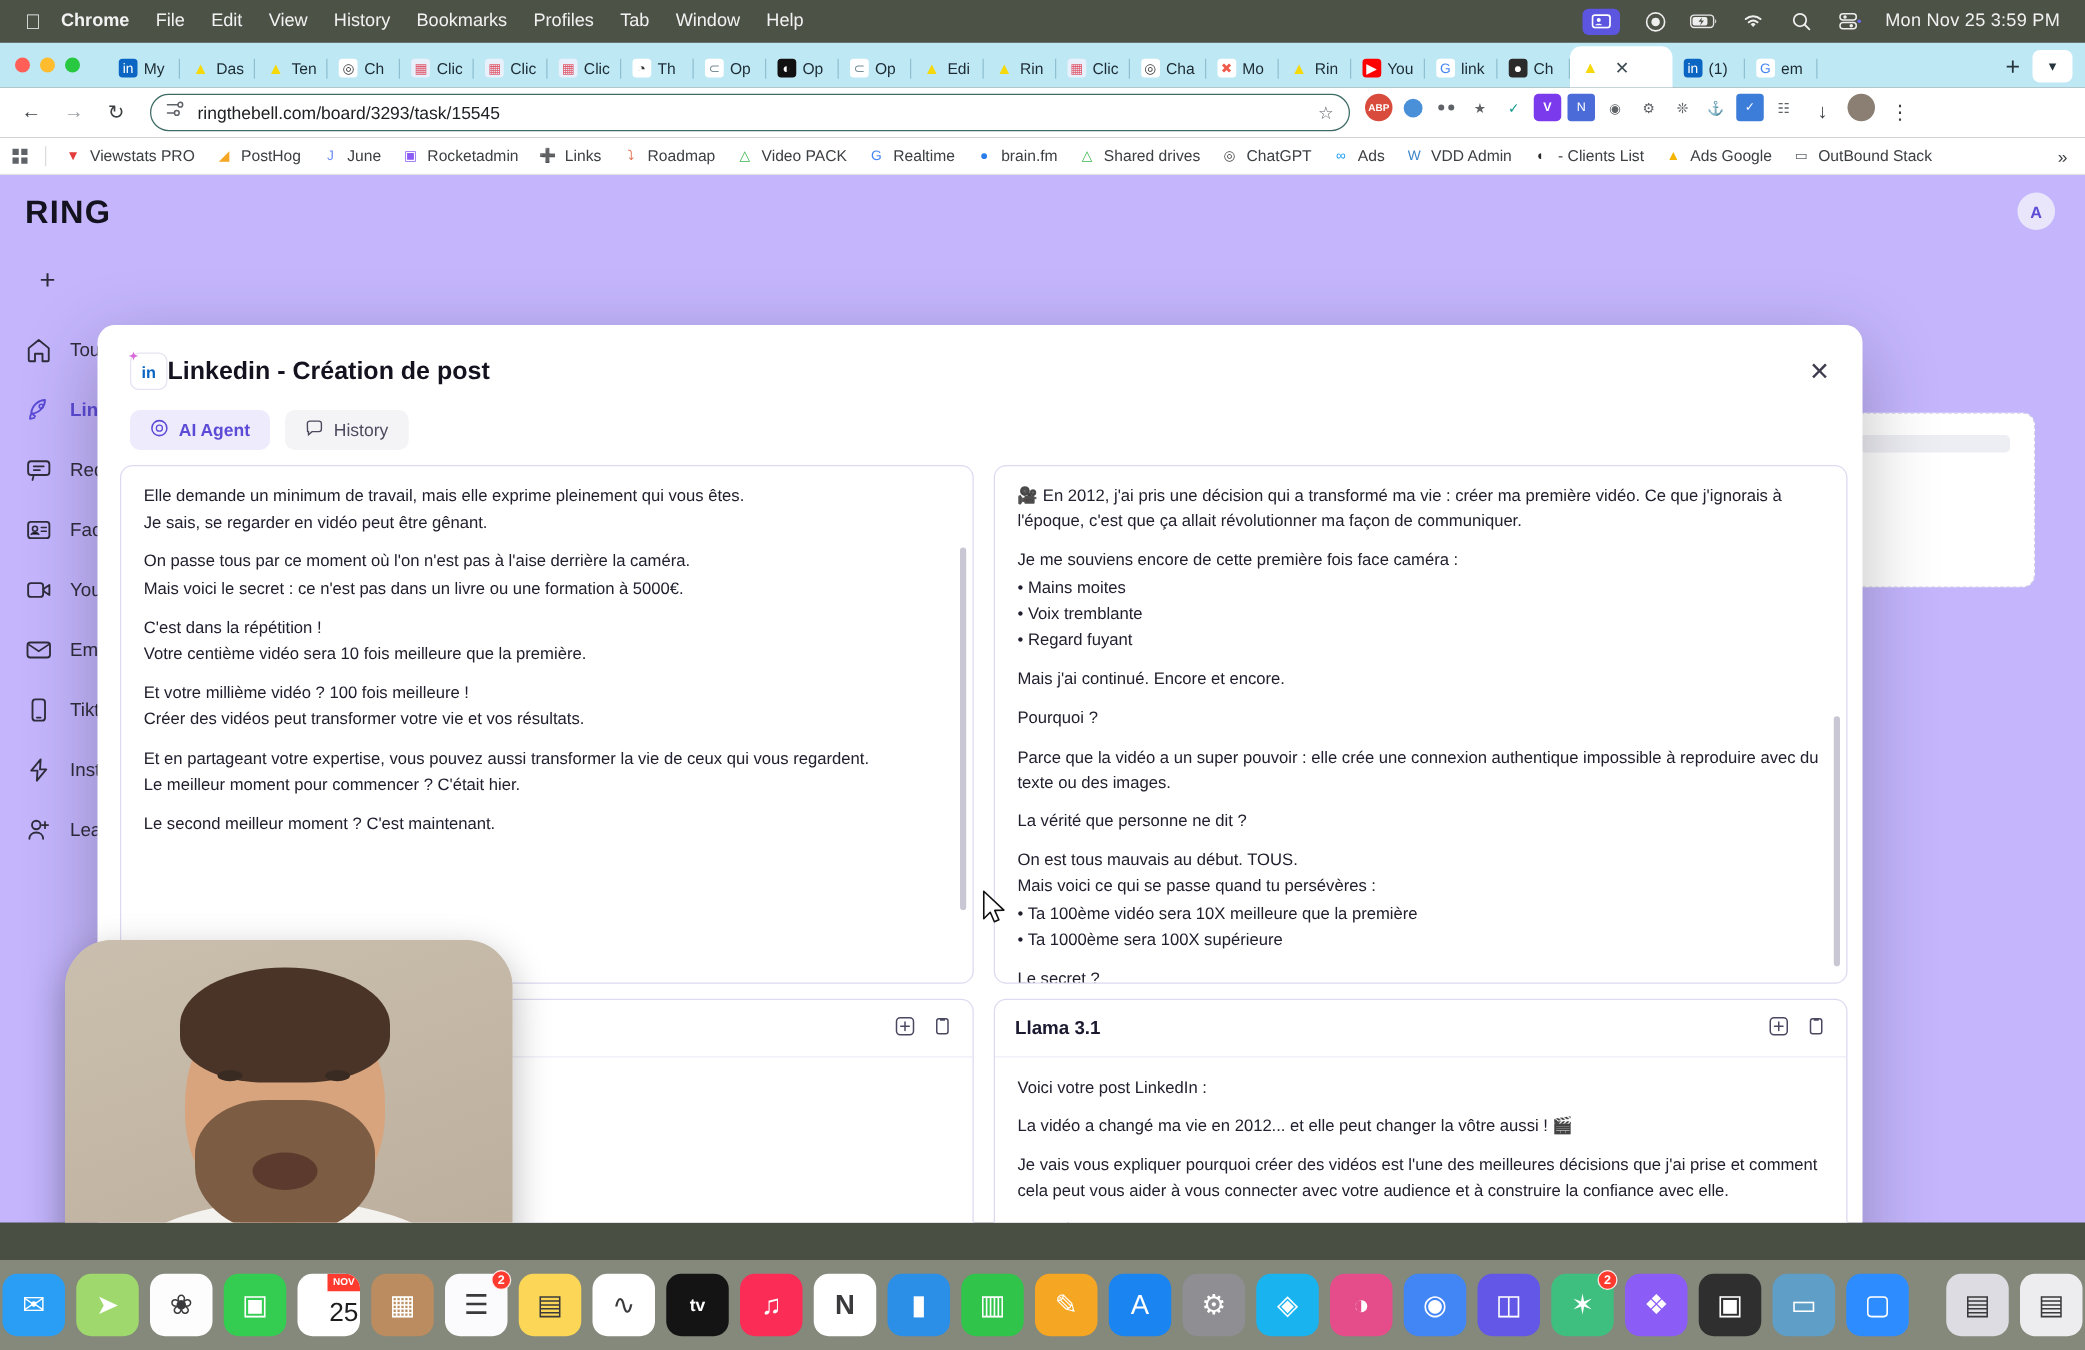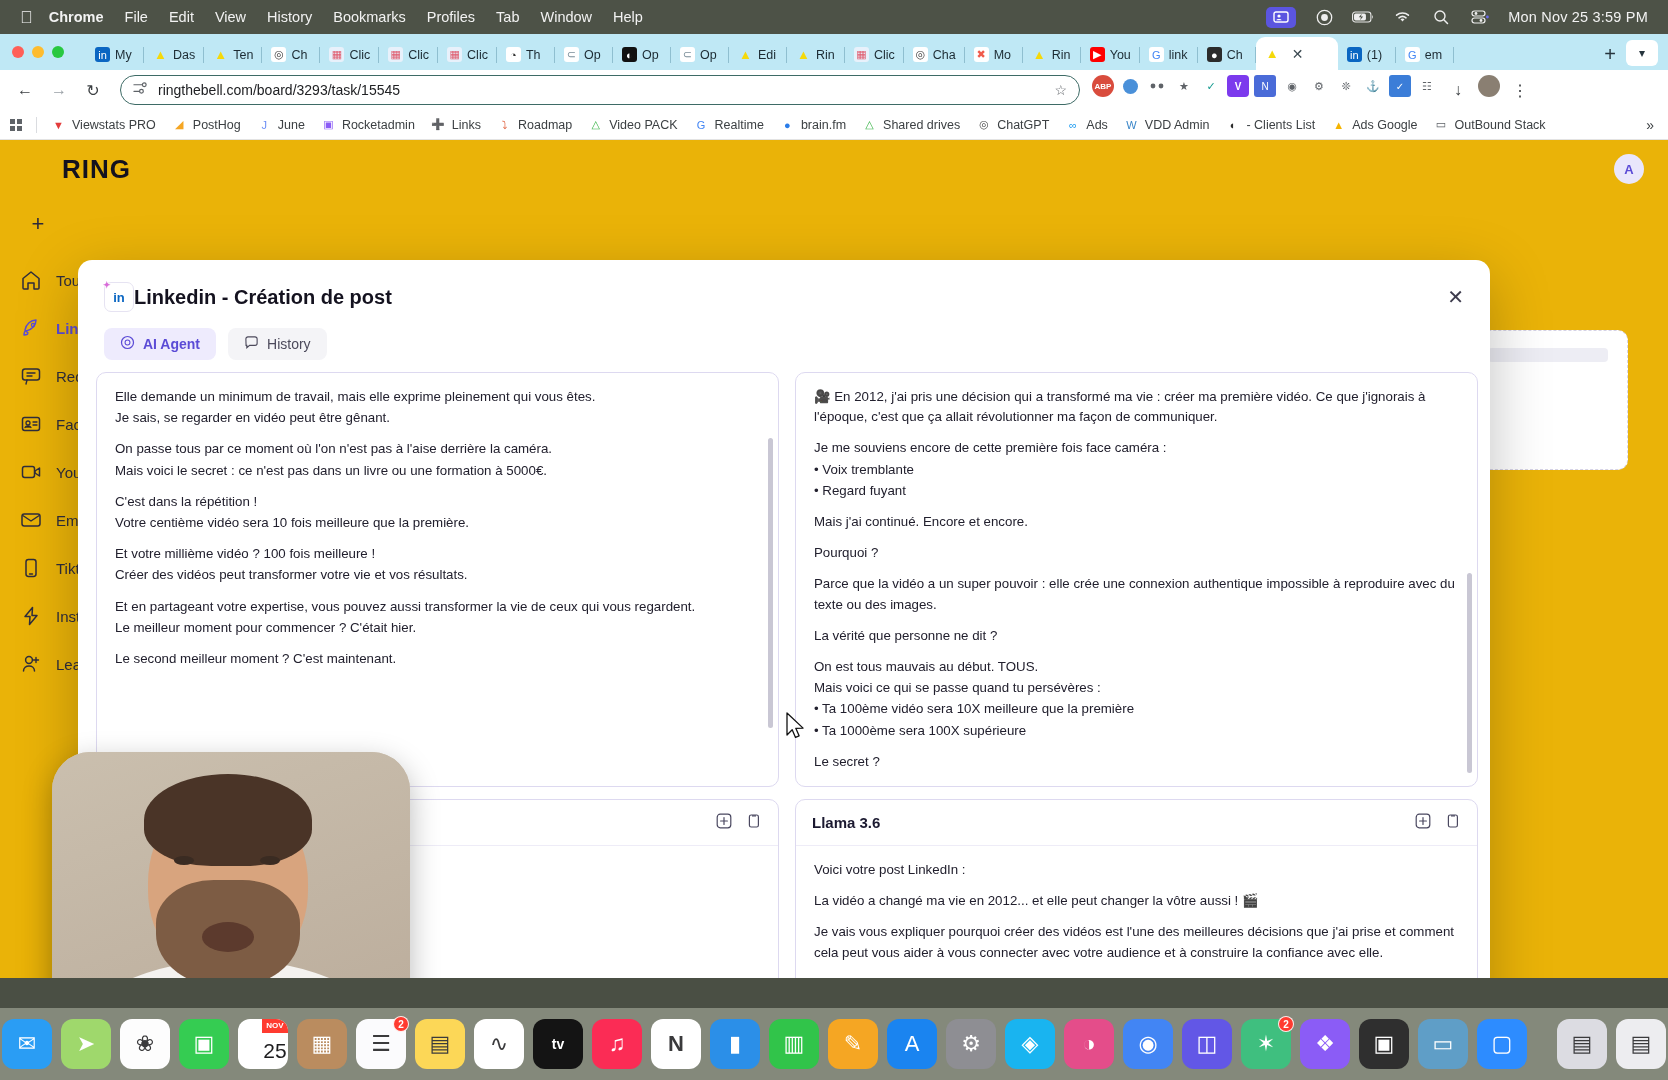--- a/index.html
+++ b/index.html
@@ -90,21 +90,21 @@
     border-bottom: 1px solid #e3e3e3;
   }
   .bm { display: flex; align-items: center; gap: 6px; padding: 0 8px; white-space: nowrap; }
   .bm .bi { width: 15px; height: 15px; display: flex; align-items: center; justify-content: center; font-size: 11px; }
   .bm-grid { display: grid; grid-template-columns: 5px 5px; gap: 2px; margin-right: 8px; }
   .bm-grid i { width: 5px; height: 5px; background: #5f6368; display: block; }
   .bm-sep { width: 1px; height: 16px; background: #dadce0; margin: 0 6px; }
   .bm-more { margin-left: auto; font-size: 14px; color: #3c4043; padding-right: 4px; }
 
   
-  .page { position: relative; height: 838px; background: #eab308; overflow: hidden; padding-left: 42px; }
+  .page { position: relative; height: 838px; background: #c4b5fd; overflow: hidden; }
   .appbar { height: 58px; display: flex; align-items: center; padding: 0 20px; }
   .brand { font-size: 26px; font-weight: 900; letter-spacing: 1px; color: #14121f; }
   .topright-av {
     position: absolute; right: 24px; top: 14px; width: 30px; height: 30px;
     border-radius: 50%; background: #e9e6fb; color: #5b4bd6;
     display: flex; align-items: center; justify-content: center; font-size: 13px; font-weight: bold;
   }
   .sidebar { position: absolute; left: 0; top: 58px; width: 215px; padding: 0 14px; }
   .side-add {
     width: 36px; height: 36px; display: flex; align-items: center; justify-content: center;
@@ -699,39 +699,40 @@
                   <p>on audience.</p>
                 </div>
             </div>
           </div>
 
           <div class="col">
             <div class="card cardA">
               <div class="card-body" id="right-body">
                   <p>🎥 En 2012, j'ai pris une décision qui a transformé ma vie : créer ma première vidéo. Ce que j'ignorais à l'époque, c'est que ça allait révolutionner ma façon de communiquer.</p>
                   <p class="tight">Je me souviens encore de cette première fois face caméra :</p>
+                  <p class="tight">• Mains moites</p>
                   <p class="tight">• Voix tremblante</p>
                   <p>• Regard fuyant</p>
                   <p>Mais j'ai continué. Encore et encore.</p>
                   <p>Pourquoi ?</p>
                   <p>Parce que la vidéo a un super pouvoir : elle crée une connexion authentique impossible à reproduire avec du texte ou des images.</p>
                   <p>La vérité que personne ne dit ?</p>
                   <p class="tight">On est tous mauvais au début. TOUS.</p>
                   <p class="tight">Mais voici ce qui se passe quand tu persévères :</p>
                   <p class="tight">• Ta 100ème vidéo sera 10X meilleure que la première</p>
                   <p>• Ta 1000ème sera 100X supérieure</p>
                   <p class="tight">Le secret ?</p>
                 </div>
               <div class="scroll-track">
                 <div class="scroll-thumb" style="top:190px;height:200px;"></div>
               </div>
             </div>
             <div class="card cardB">
               <div class="card-head">
-                <span class="card-title">Llama 3.6</span>
+                <span class="card-title">Llama 3.1</span>
                 <span class="card-acts">
                   <span>
                     <svg width="16" height="16" viewBox="0 0 16 16">
                         <rect x="1.2" y="1.2" width="13.6" height="13.6" rx="3" fill="none" stroke="#4a4860" stroke-width="1.2"></rect>
                         <path d="M8 4.6v6.8M4.6 8h6.8" stroke="#4a4860" stroke-width="1.2" stroke-linecap="round"></path>
                       </svg>
                   </span>
                   <span>
                     <svg width="16" height="16" viewBox="0 0 16 16">
                         <rect x="3.4" y="2" width="9" height="12" rx="1.8" fill="none" stroke="#4a4860" stroke-width="1.2"></rect>

